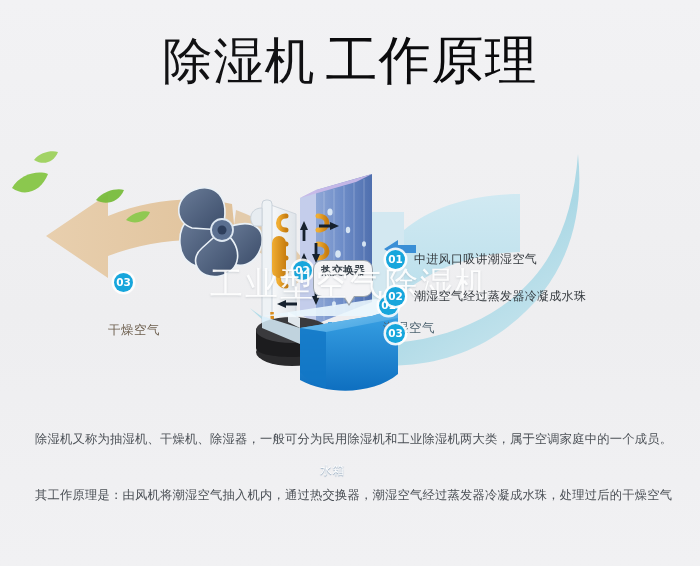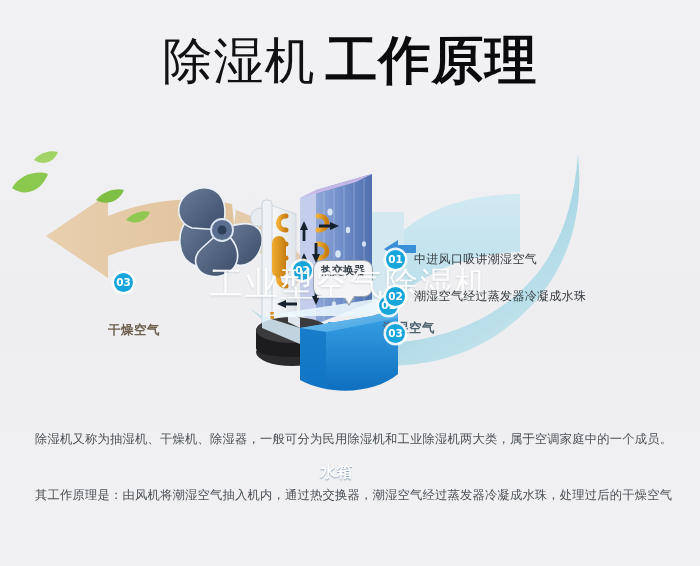--- a/index.html
+++ b/index.html
@@ -33,21 +33,21 @@
   }
   .title-a {
     font-size: 50px;
     font-weight: 400;
     color: #111113;
     letter-spacing: 1px;
     vertical-align: middle;
   }
   .title-b {
     font-size: 52px;
-    font-weight: 700;
+    font-weight: 400;
     color: #0b0b0d;
     letter-spacing: 1px;
     margin-left: 10px;
     vertical-align: middle;
     text-align: right;
   }
 
   
   .stage {
     position: absolute;
@@ -81,30 +81,30 @@
     box-shadow: 0 0 0 2.5px rgba(255,255,255,0.85);
   }
   #badge-01-diagram { left: 379px; top: 184px; }
   #badge-02-diagram { left: 293px; top: 149px; }
   #badge-03-diagram { left: 114px; top: 161px; }
 
   .diagram-label {
     position: absolute;
     color: #3f4f5b;
     font-size: 12.5px;
-    font-weight: 700;
+    font-weight: 400;
     letter-spacing: 0.5px;
     white-space: nowrap;
   }
   #label-dry-air { left: 108px; top: 210px; color: #6d5f4e; }
   #label-humid-air { left: 383px; top: 208px; color: #4d6370; }
   #label-tank {
     left: 320px; top: 350px;
     color: #ffffff;
-    font-size: 16px;
+    font-size: 12px;
     text-shadow: 0 1px 1px rgba(0,60,110,0.45);
   }
 
   .callout {
     position: absolute;
     left: 313px;
     top: 148px;
     padding: 2px 7px 18px 7px;
     border: 1px solid #9aa3ab;
     border-radius: 9px;

